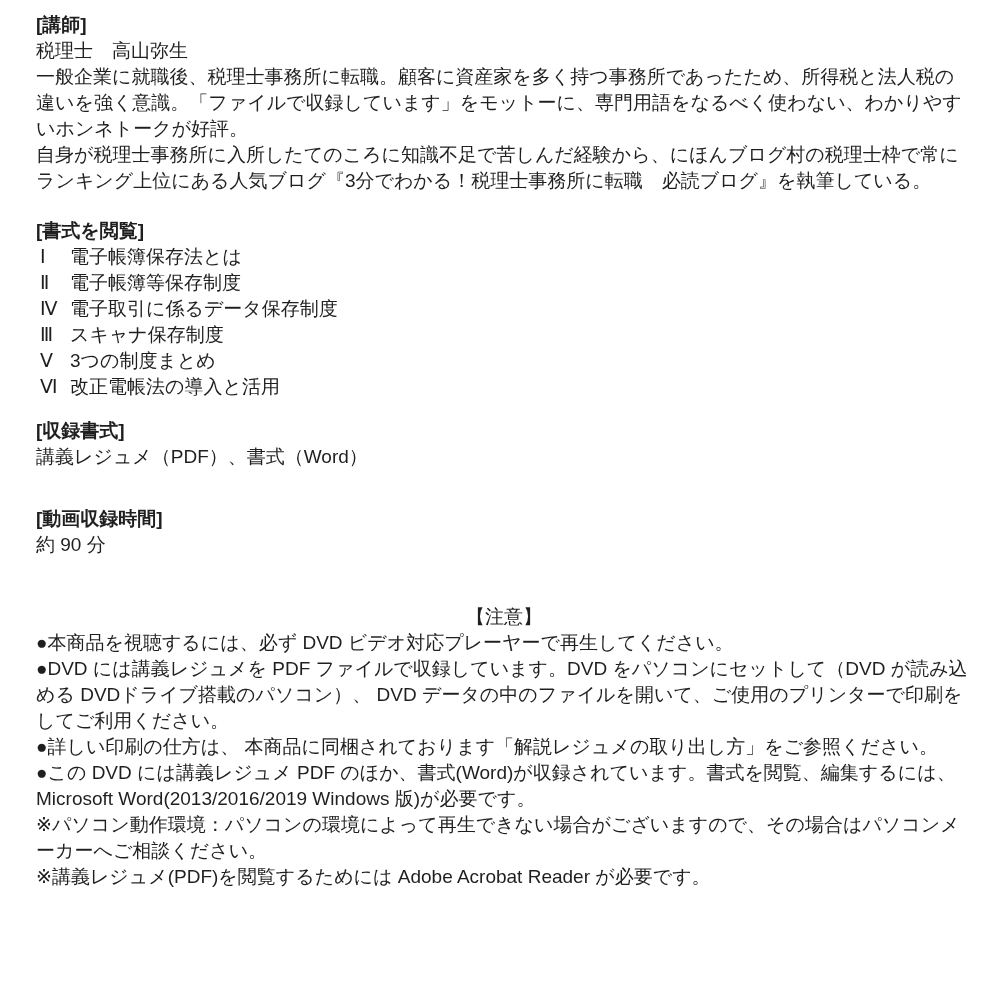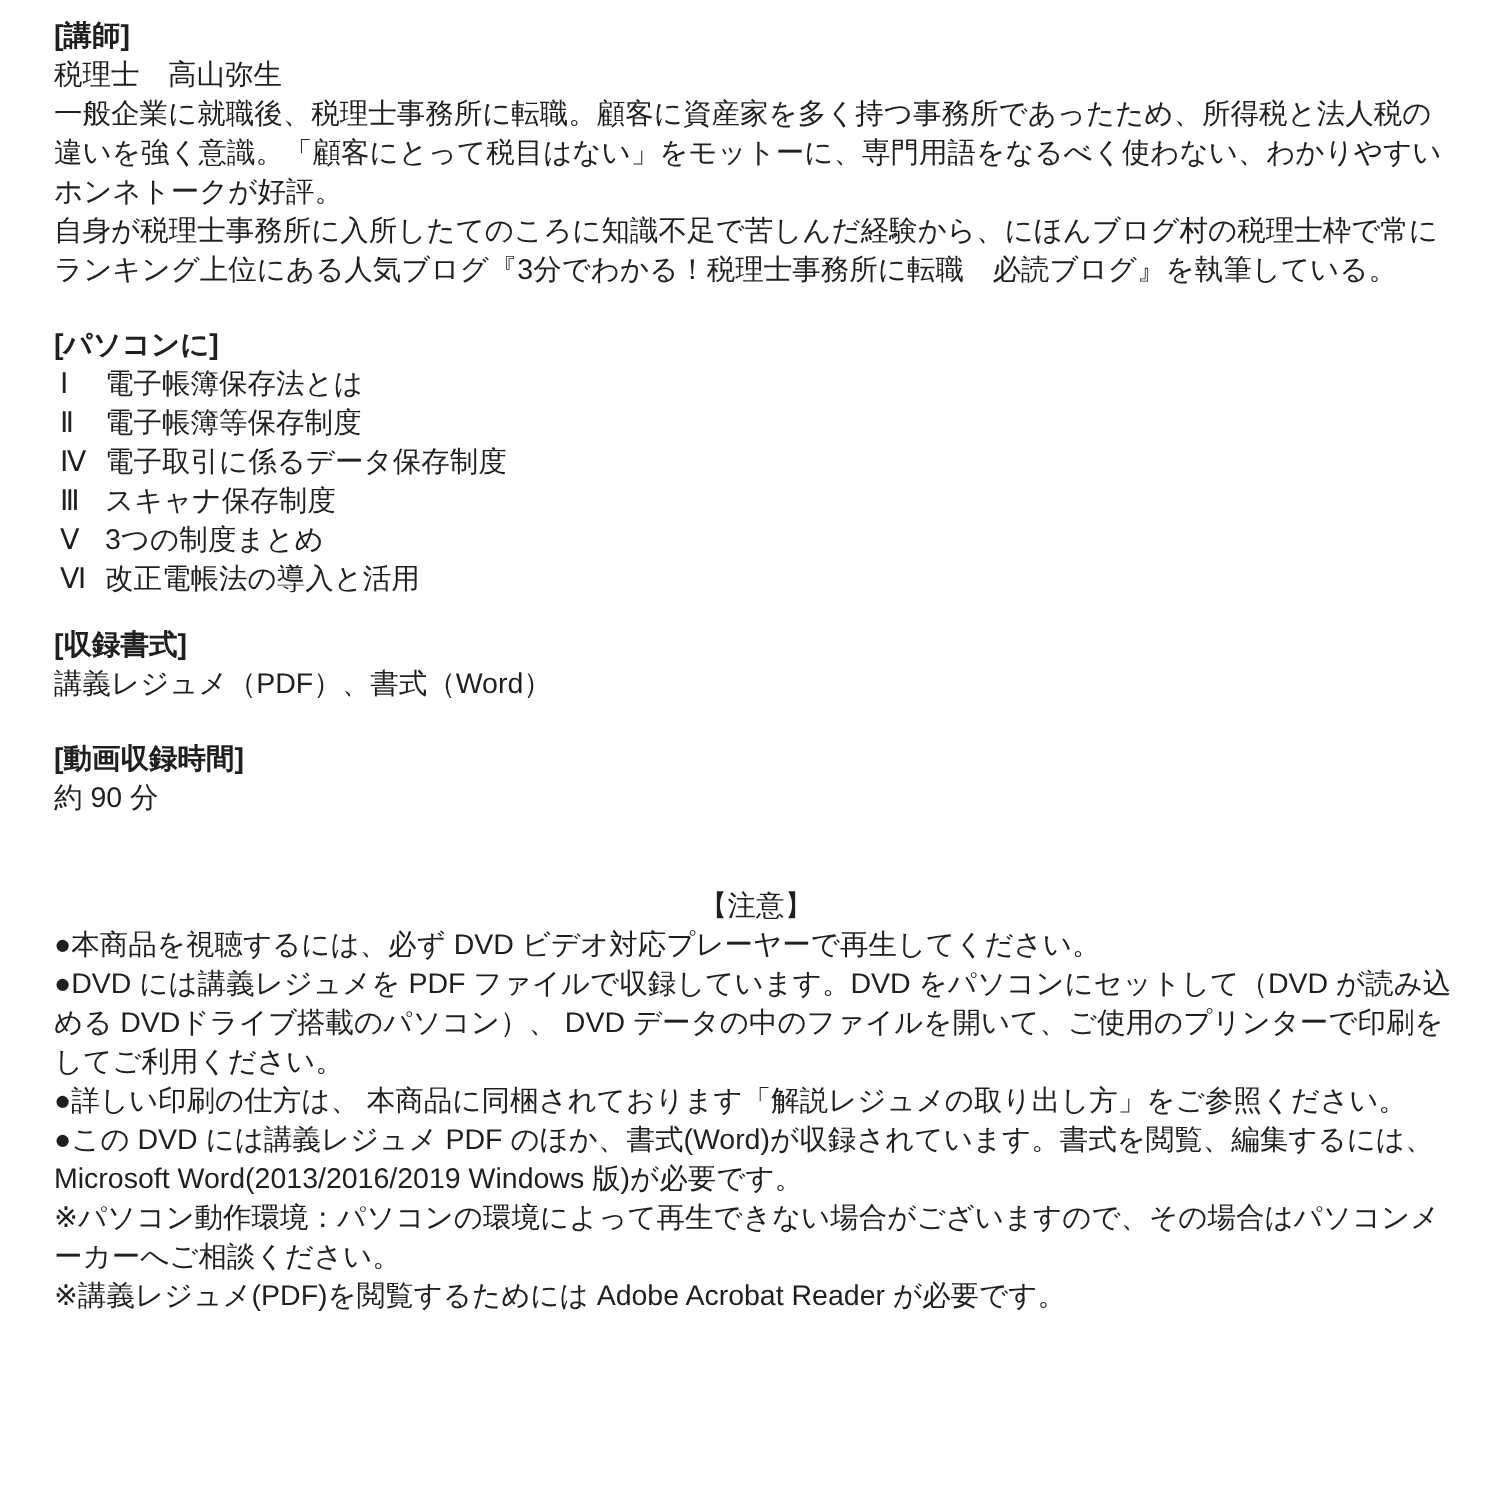--- a/index.html
+++ b/index.html
@@ -28,45 +28,45 @@
   .sec-heading.plain {
     font-weight: normal;
     text-align: center;
   }
   p {
     margin: 0;
     line-height: 26px;
   }
   .sec-toc      { margin-top: 24px; }
   .sec-formats  { margin-top: 18px; }
-  .sec-duration { margin-top: 24px; }
+  .sec-duration { margin-top: 36px; }
   .sec-notice   { margin-top: 46px; }
   .toc-row {
     line-height: 26px;
     padding-left: 4px;
   }
   .toc-num {
     display: inline-block;
     width: 30px;
   }
 </style>
 </head>
 <body>
 
 <div class="page">
 
   <section class="sec-instructor">
     <h2 class="sec-heading">[講師]</h2>
     <p>税理士　高山弥生</p>
-    <p>一般企業に就職後、税理士事務所に転職。顧客に資産家を多く持つ事務所であったため、所得税と法人税の違いを強く意識。「顧客にとって税目はない」をモットーに、専門用語をなるべく使わない、わかりやすいホンネトークが好評。</p>
+    <p>一般企業に就職後、税理士事務所に転職。顧客に資産家を多く持つ事務所であったため、所得税と法人税の違いを強く意識。「ファイルで収録しています」をモットーに、専門用語をなるべく使わない、わかりやすいホンネトークが好評。</p>
     <p>自身が税理士事務所に入所したてのころに知識不足で苦しんだ経験から、にほんブログ村の税理士枠で常にランキング上位にある人気ブログ『3分でわかる！税理士事務所に転職　必読ブログ』を執筆している。</p>
   </section>
 
   <section class="sec-toc">
-    <h2 class="sec-heading">[パソコンに]</h2>
+    <h2 class="sec-heading">[書式を閲覧]</h2>
     <div class="toc-row">
       <span class="toc-num">Ⅰ</span><span class="toc-title">電子帳簿保存法とは</span>
     </div>
     <div class="toc-row">
       <span class="toc-num">Ⅱ</span><span class="toc-title">電子帳簿等保存制度</span>
     </div>
     <div class="toc-row">
       <span class="toc-num">Ⅳ</span><span class="toc-title">電子取引に係るデータ保存制度</span>
     </div>
     <div class="toc-row">

